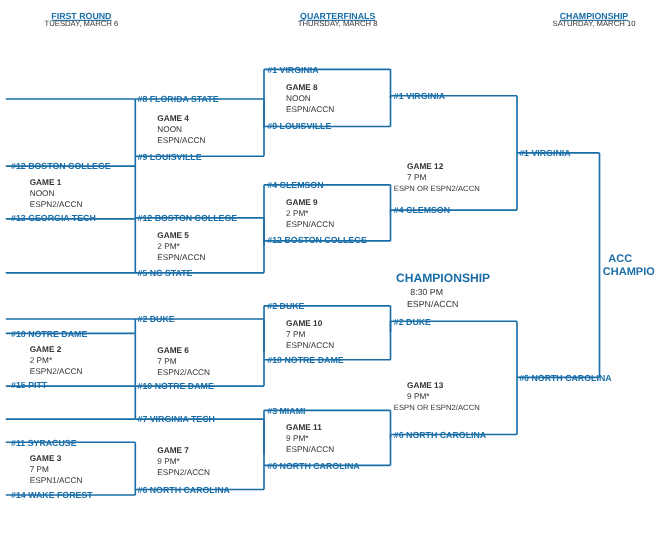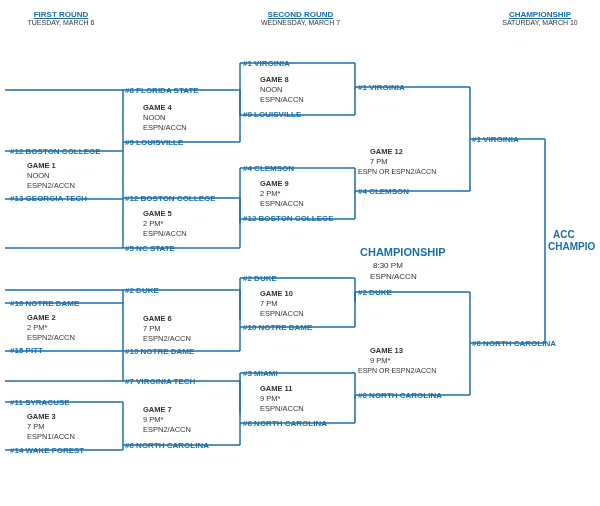--- a/index.html
+++ b/index.html
@@ -9,21 +9,21 @@
       font-size: 10px;
       width: 600px;
       height: 506px;
       overflow: hidden;
       position: relative;
     }
     .bracket-container {
       width: 600px;
       height: 506px;
       position: relative;
-      padding: 10px 5px 5px 6px;
+      padding: 10px 5px 5px 19px;
     }
     .rounds-header {
       display: flex;
       justify-content: space-between;
       margin-bottom: 8px;
       padding: 0 5px;
     }
     .round-header {
       text-align: center;
       width: 100px;
@@ -45,22 +45,22 @@
 <body>
 
 <div class="bracket-container">
 
   <div class="rounds-header">
     <div class="round-header">
       <div class="round-name">FIRST ROUND</div>
       <div class="round-date">TUESDAY, MARCH 6</div>
     </div>
     <div class="round-header">
-      <div class="round-name">SECOND ROUND</div>
-      <div class="round-date">WEDNESDAY, MARCH 7</div>
+      <div class="round-name">QUARTERFINALS</div>
+      <div class="round-date">THURSDAY, MARCH 8</div>
     </div>
     <div class="round-header">
       <div class="round-name">CHAMPIONSHIP</div>
       <div class="round-date">SATURDAY, MARCH 10</div>
     </div>
   </div>
 
   <svg width="590" height="460" style="position:absolute;top:38px;left:5px;">
 
     <text x="5" y="116" font-size="8" fill="#1a6ea8" font-weight="bold">#12 BOSTON COLLEGE</text>

